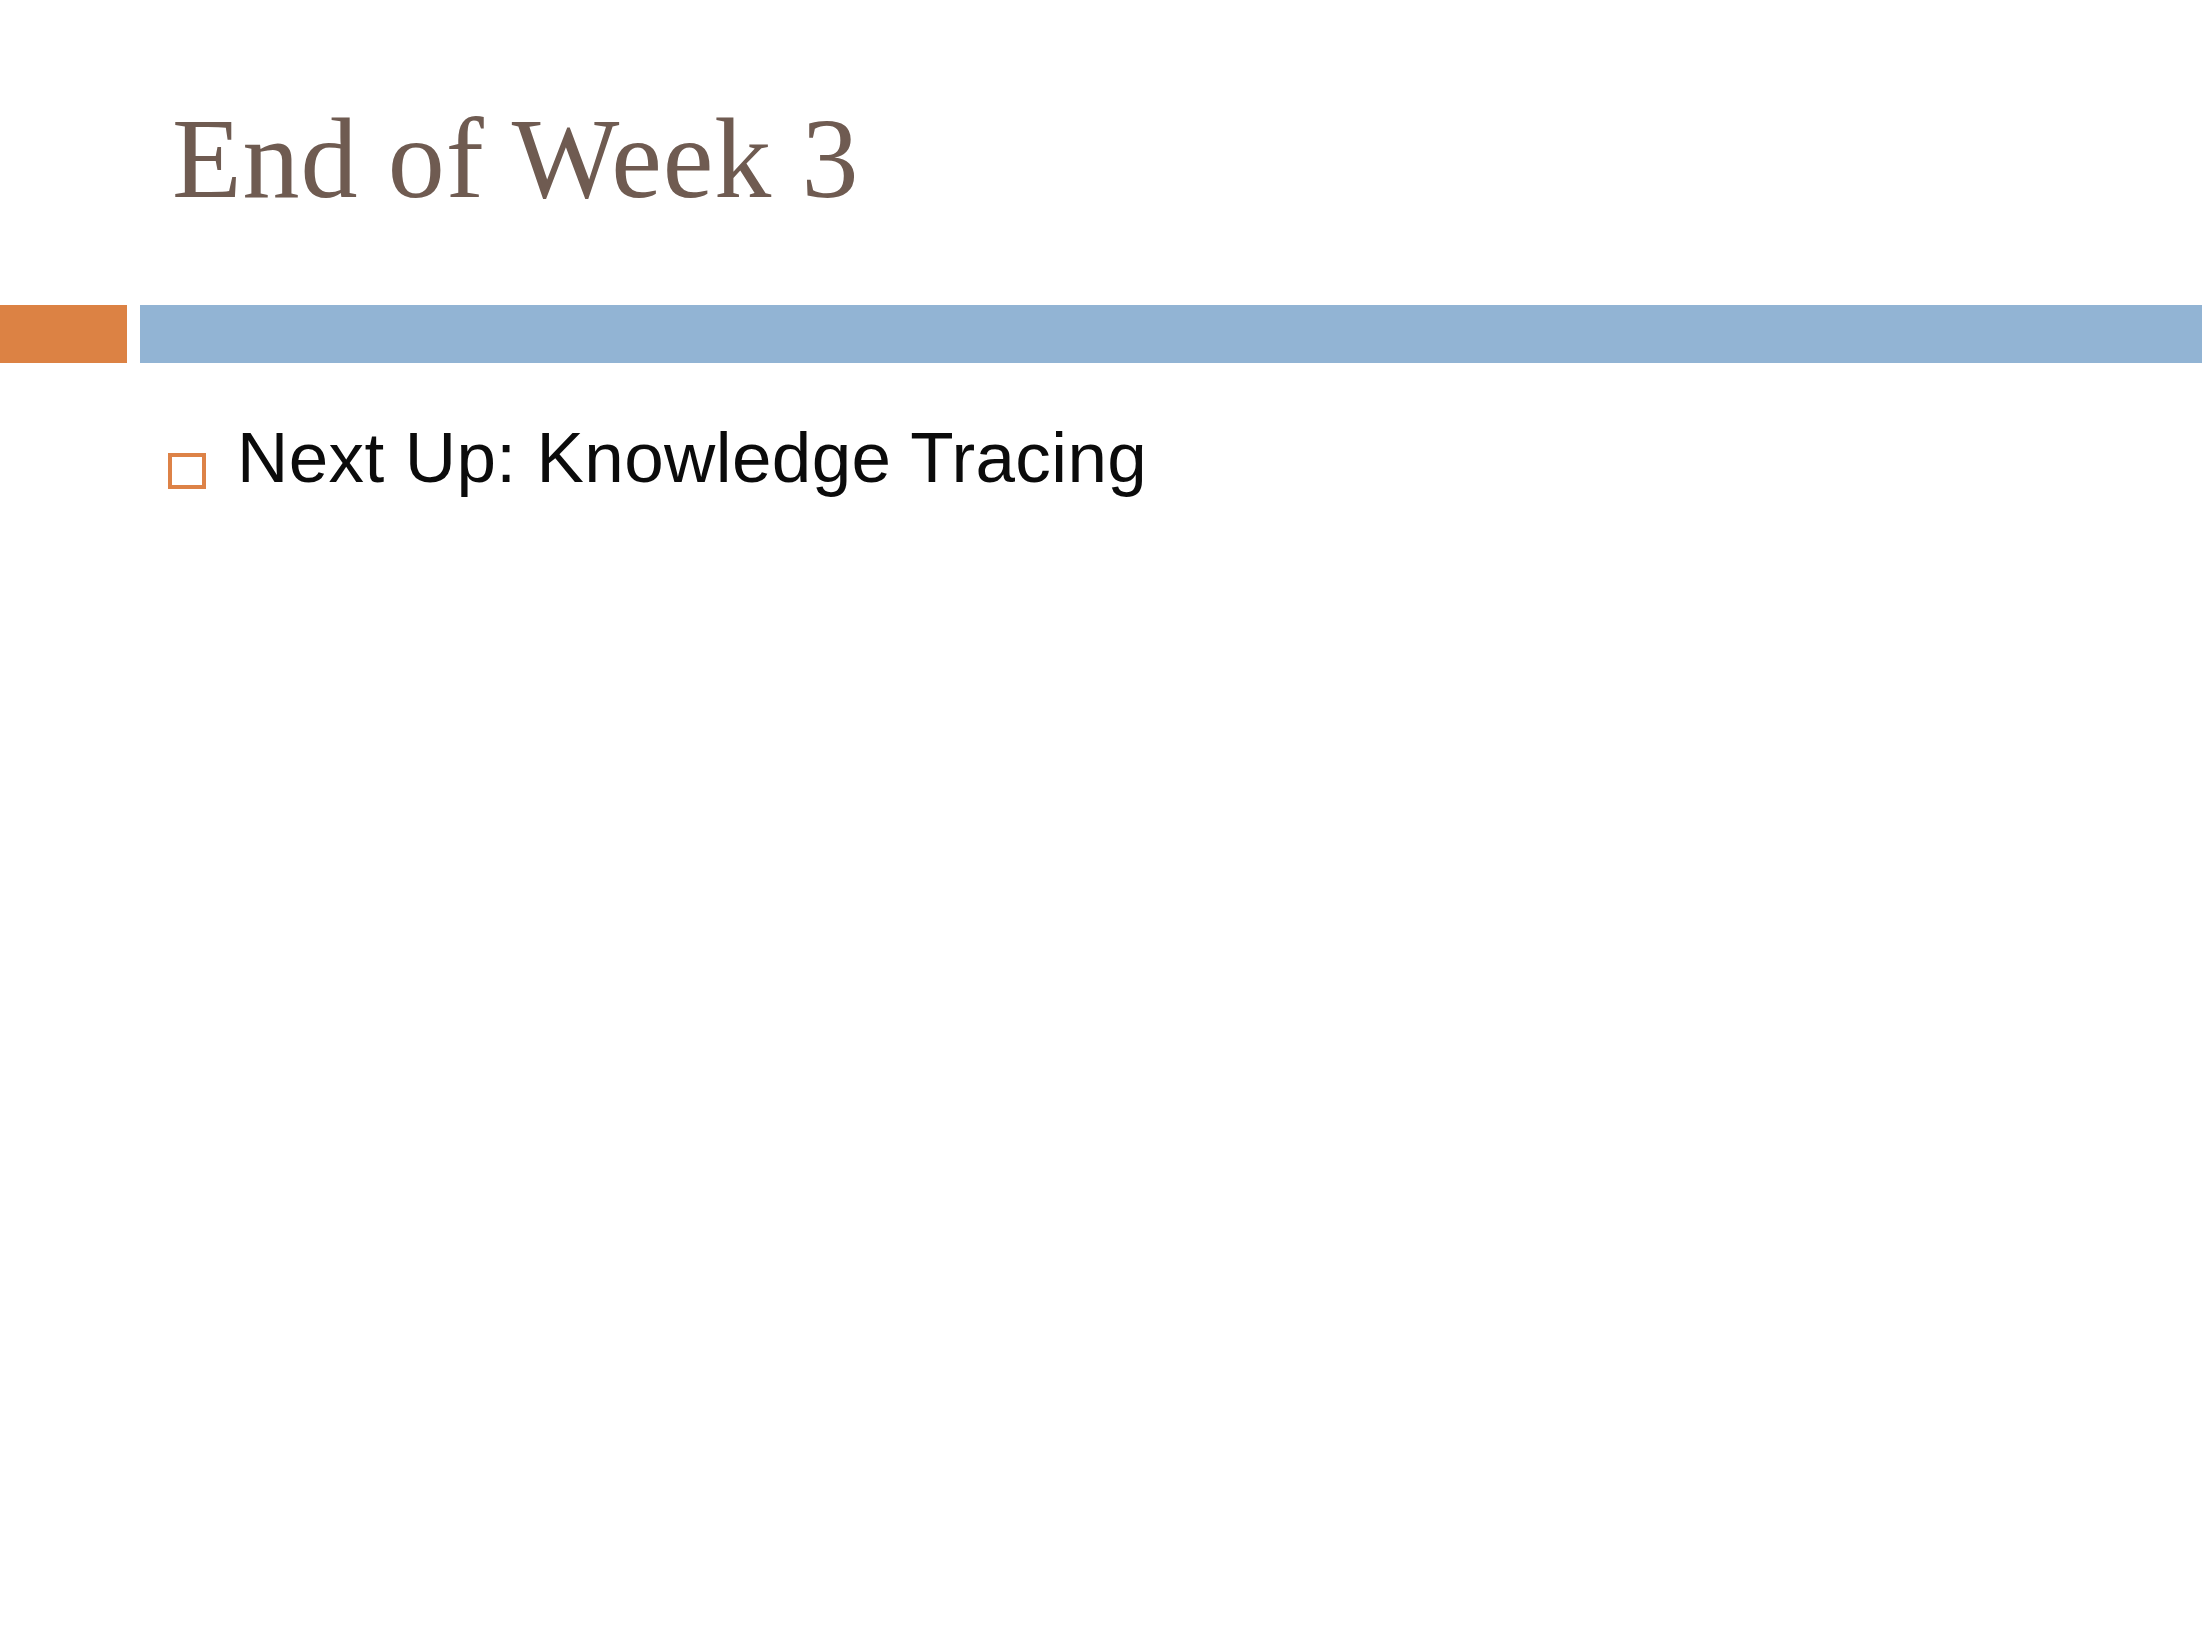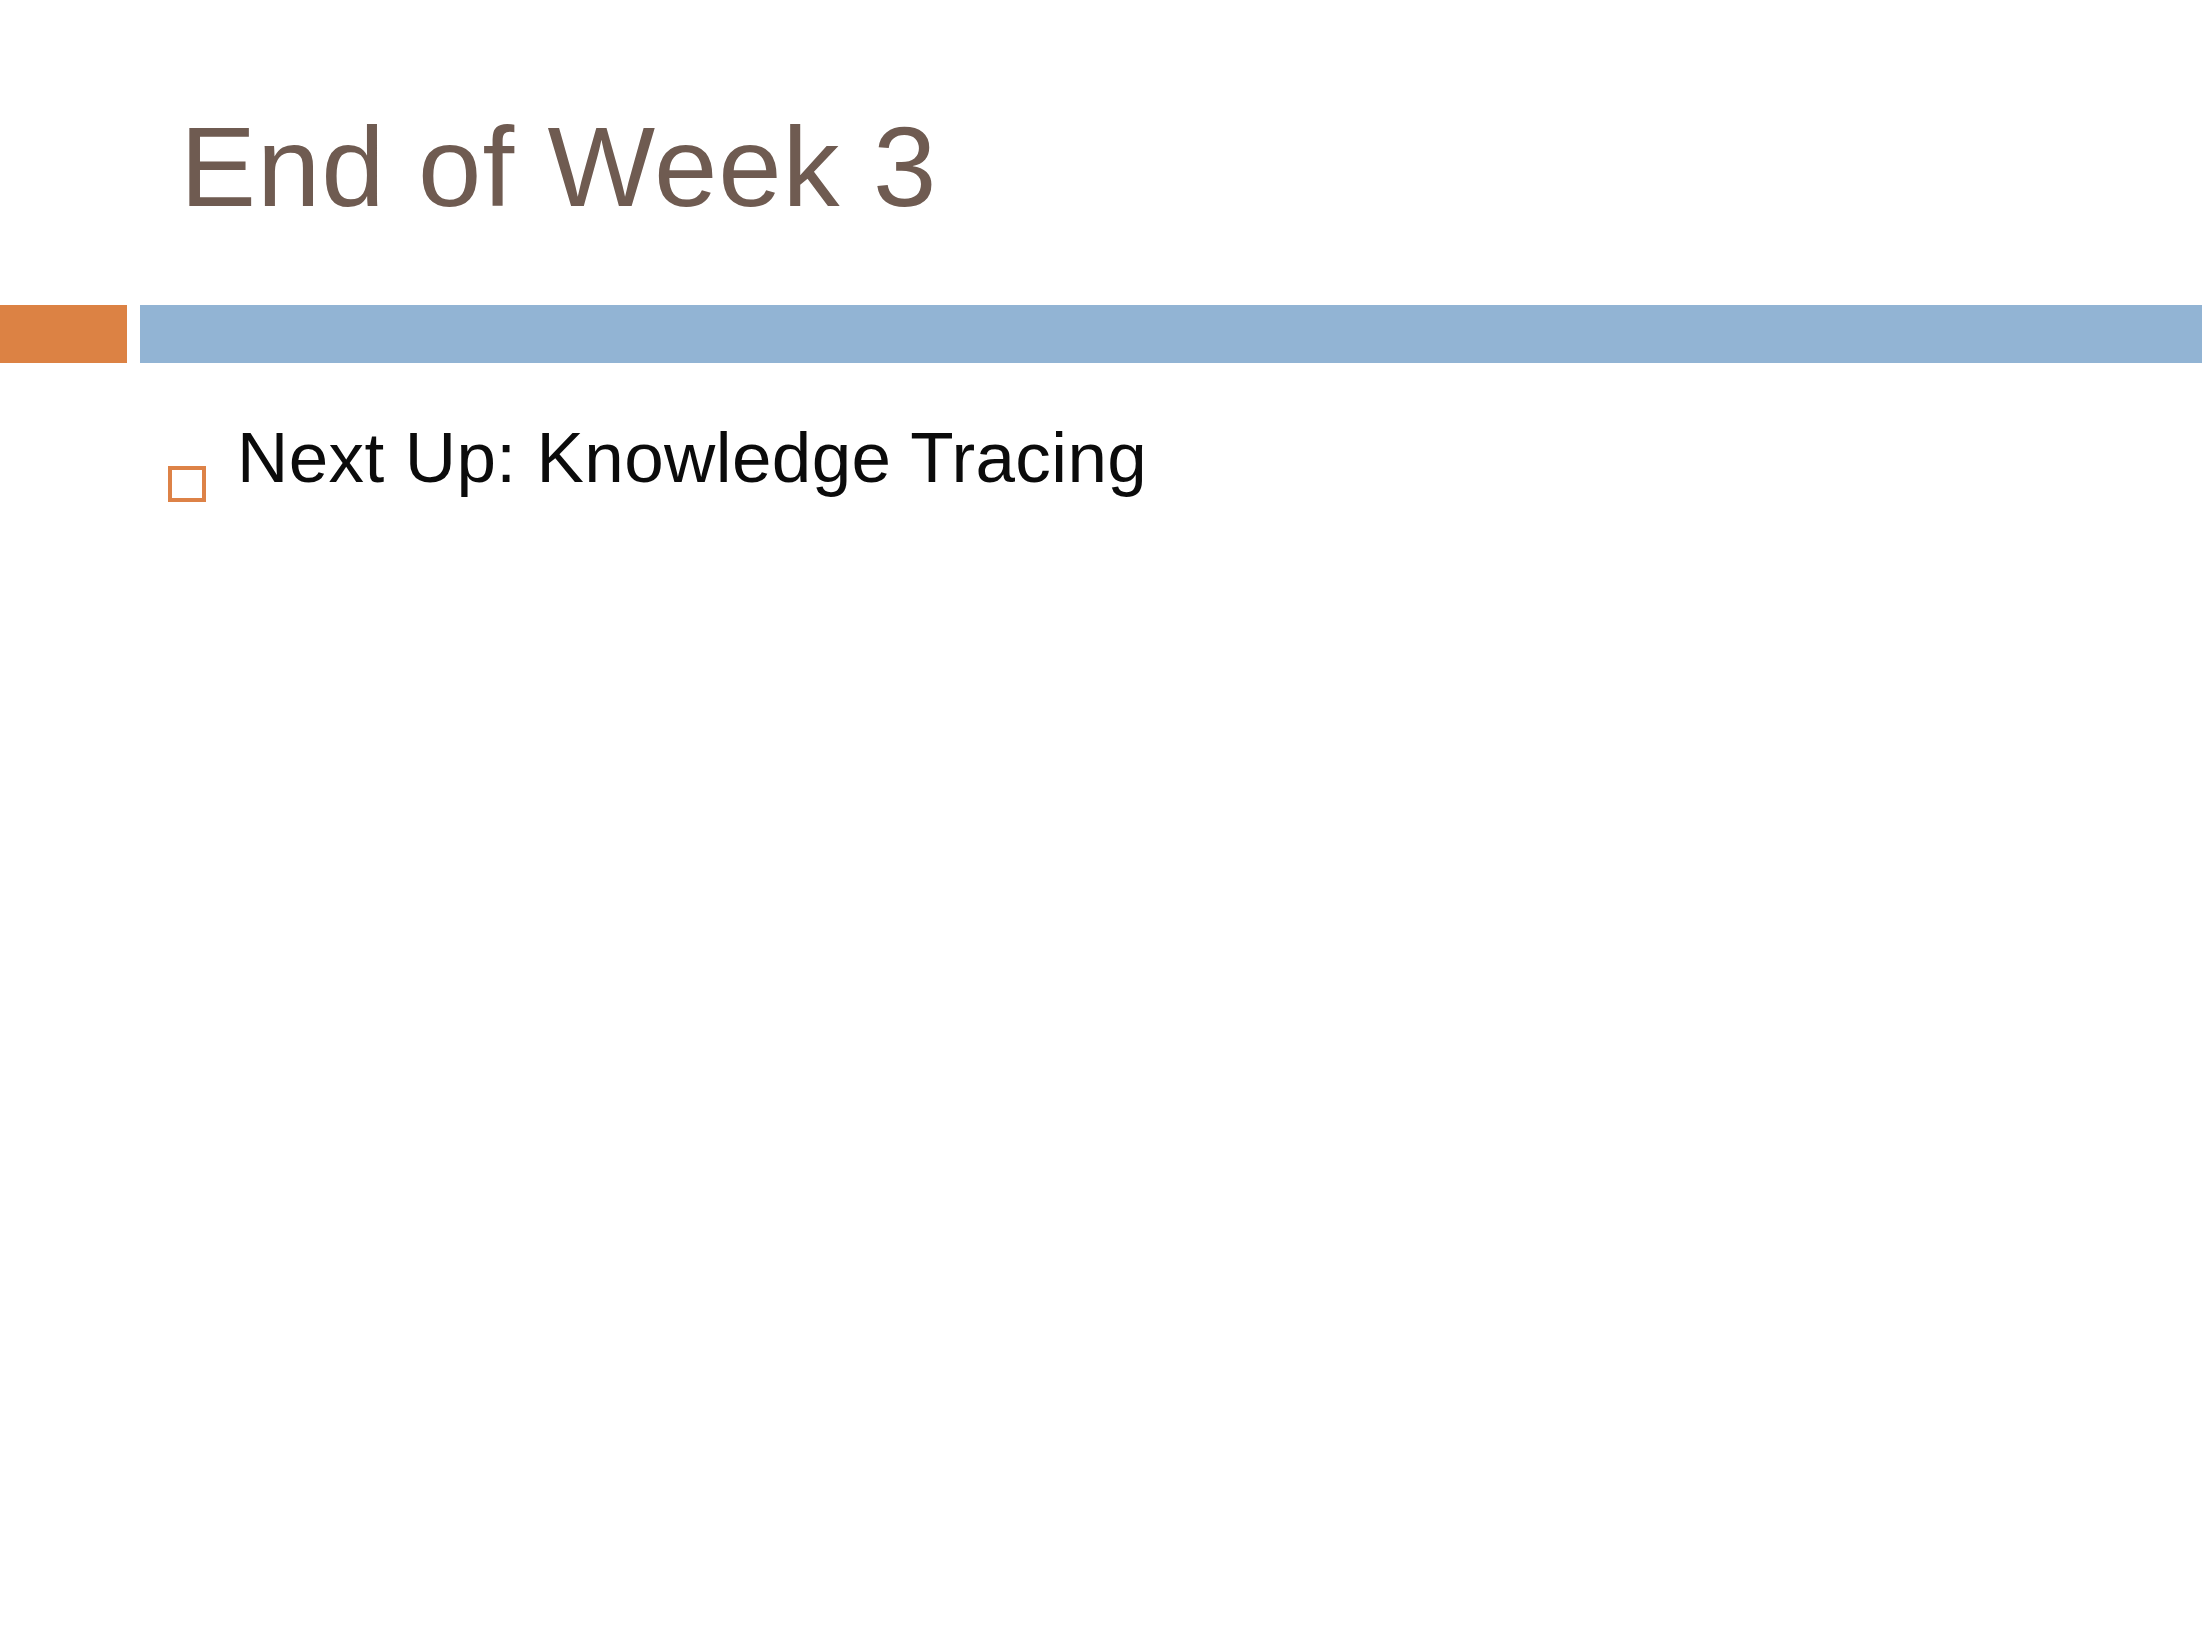--- a/index.html
+++ b/index.html
@@ -18,22 +18,22 @@
     font-family: "Liberation Sans", sans-serif;
   }
 
   
   .slide-title {
     position: absolute;
     left: 172px;
     top: 93px;
     width: 1893px;
     height: 138px;
-    margin: 8px;
-    font-family: Liberation Sans, sans-serif;
+    margin: 0;
+    font-family: Liberation Serif, serif;
     font-weight: 400;
     font-size: 114px;
     line-height: 131px;
     letter-spacing: 0.9px;
     color: #6F5B51;
     white-space: nowrap;
   }
 
   
   .divider {
@@ -65,21 +65,21 @@
     position: absolute;
     left: 168px;
     top: 413px;
     width: 1936px;
     margin: 0;
     padding: 0;
     list-style: none;
   }
   .bullet-row {
     display: flex;
-    align-items: flex-end;
+    align-items: center;
     margin: 0 0 15.5px 0;
   }
   .bullet-marker {
     flex: 0 0 auto;
     width: 38px;
     height: 36px;
     margin-top: 27px;
     margin-right: 31px;
     box-sizing: border-box;
     border: 4.3px solid #DD8247;

